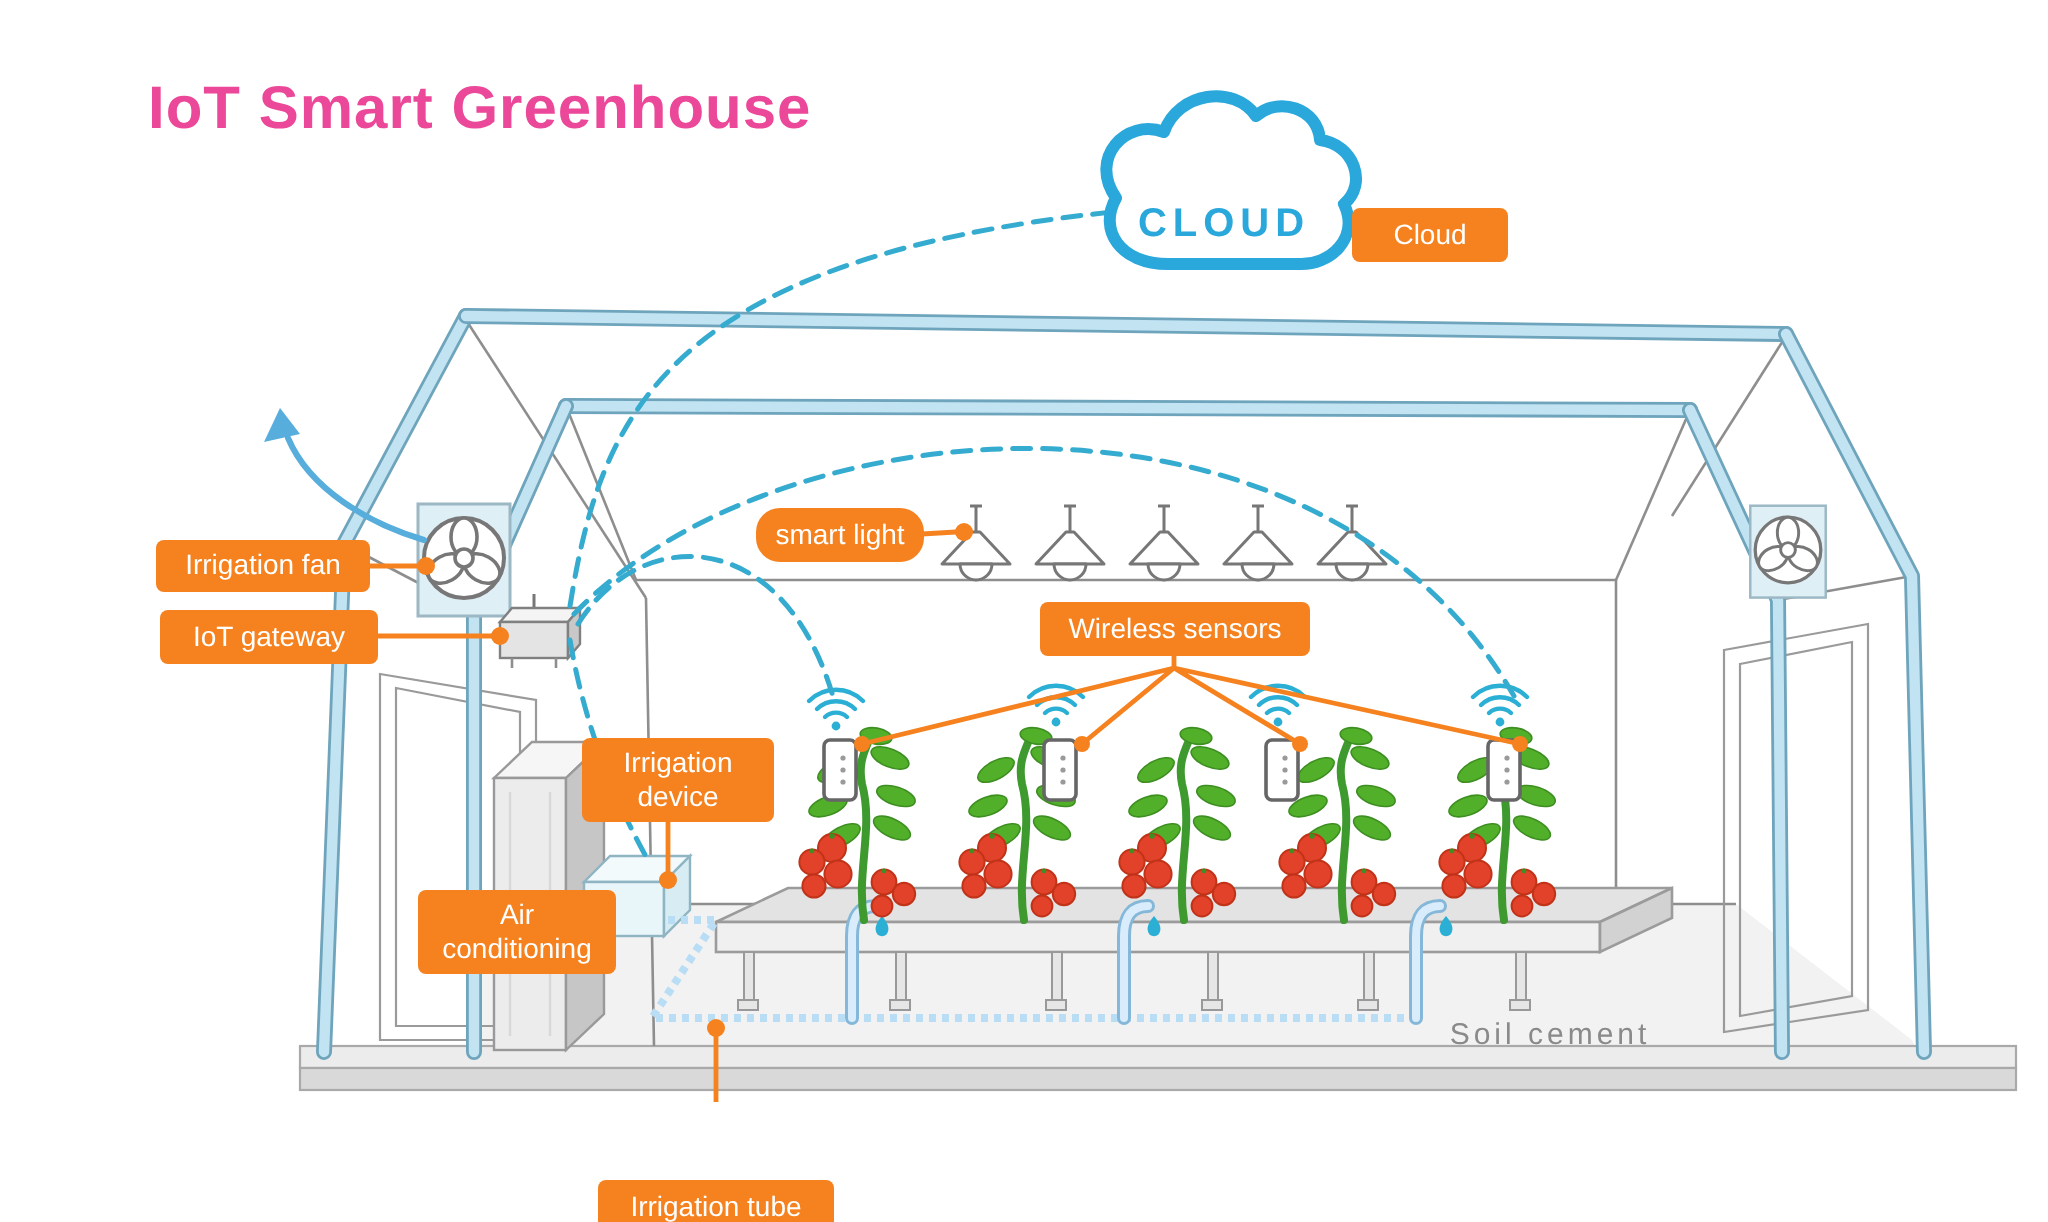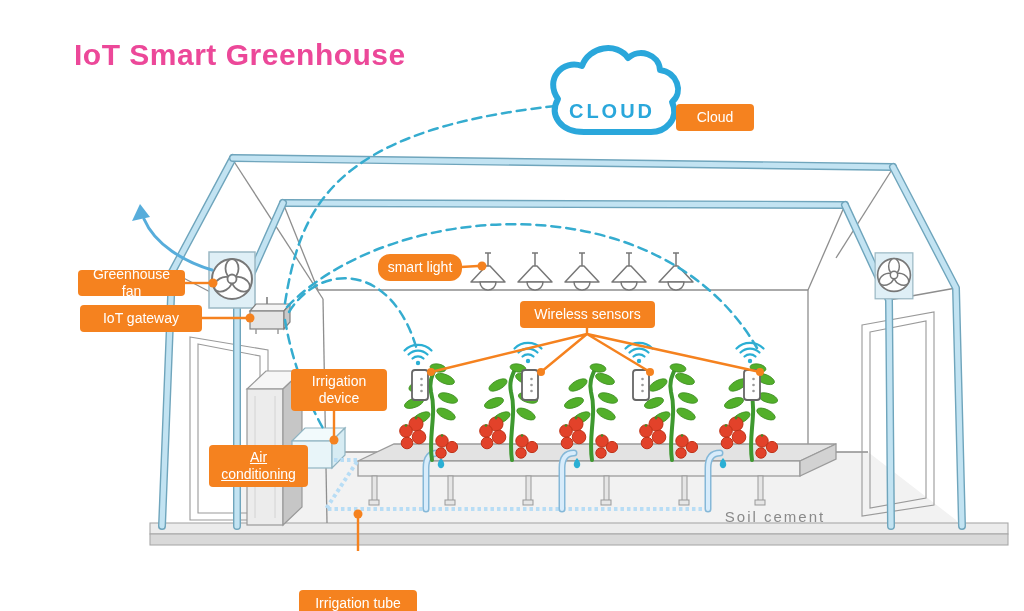--- a/index.html
+++ b/index.html
@@ -276,27 +276,27 @@
         <circle class="conn-dot" cx="334" cy="440" r="4.5"></circle>
     <path class="conn" d="M358,551 L358,518"></path>
         <circle class="conn-dot" cx="358" cy="514" r="4.5"></circle>
   </g>
 </svg>
 
 <div class="page-title">IoT Smart Greenhouse</div>
 
 <div class="tag" style="left:676px;top:104px;width:78px;height:27px;">Cloud</div>
 
-<div class="tag" style="left:78px;top:270px;width:107px;height:26px;">Greenhouse fan</div>
-
-<div class="tag" style="left:80px;top:305px;width:122px;height:27px;">IoT gateway</div>
+<div class="tag" style="left:78px;top:270px;width:107px;height:26px;">Irrigation fan</div>
+
+<div class="tag" style="left:80px;top:305px;width:109px;height:27px;">IoT gateway</div>
 
 <div class="tag" style="left:378px;top:254px;width:84px;height:27px;border-radius:12px;">smart light</div>
 
 <div class="tag" style="left:520px;top:301px;width:135px;height:27px;">Wireless sensors</div>
 
 <div class="tag" style="left:291px;top:369px;width:96px;height:42px;">Irrigation device</div>
 
-<div class="tag" style="left:209px;top:445px;width:99px;height:42px;text-decoration:underline;">Air conditioning</div>
+<div class="tag" style="left:209px;top:445px;width:99px;height:42px;">Air conditioning</div>
 
 <div class="tag" style="left:299px;top:551px;width:118px;height:28px;margin-top:39px;">Irrigation tube</div>
 
 </div>
 
 </body></html>

